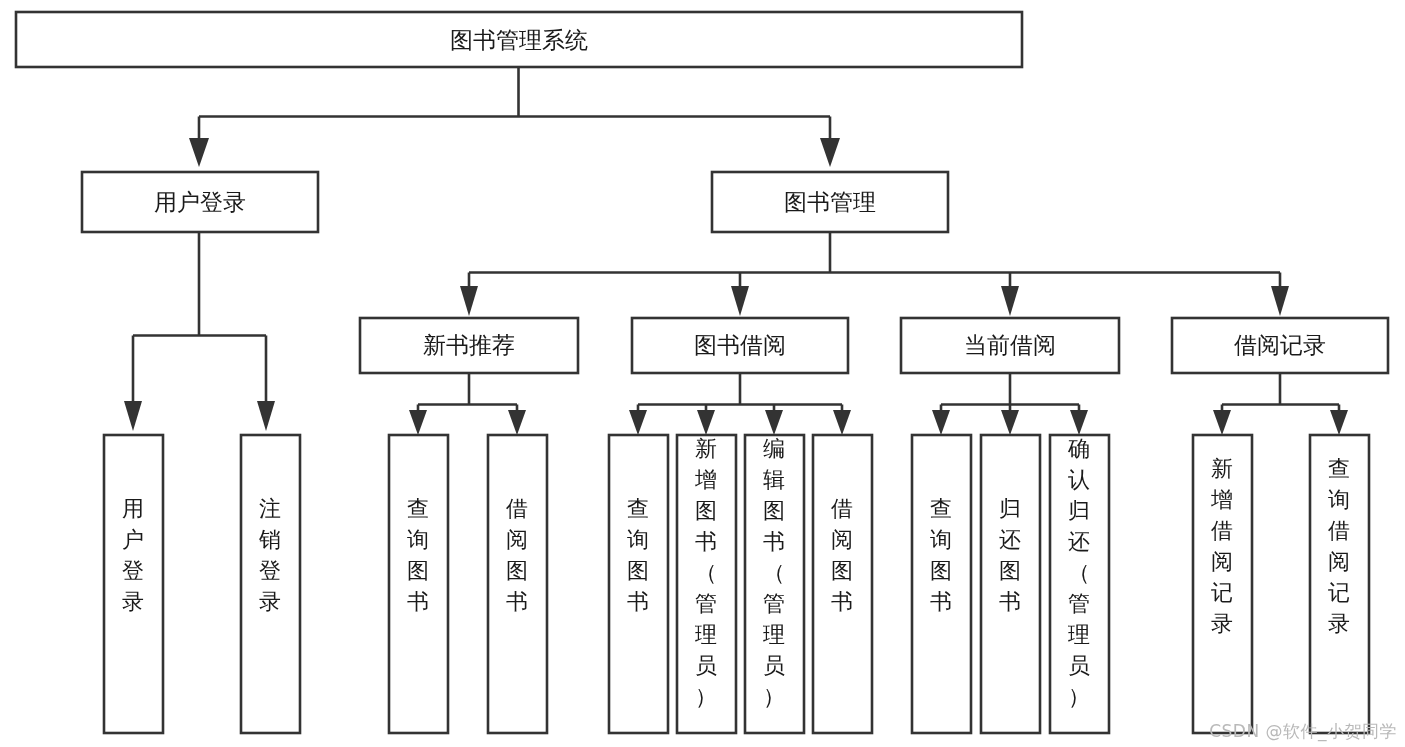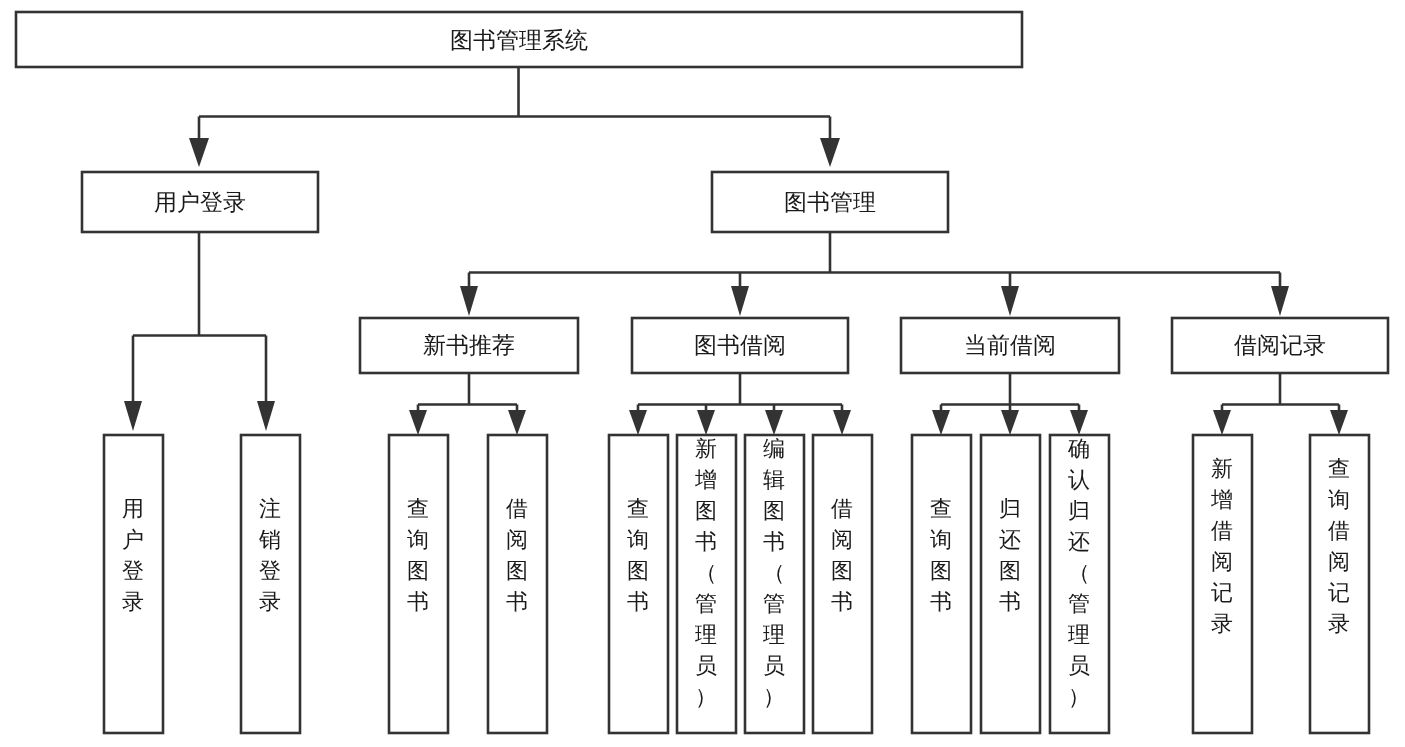--- a/index.html
+++ b/index.html
@@ -232,13 +232,14 @@
       <rect class="node-box" x="1193" y="435" width="59" height="298"></rect>
       <text class="node-label-v" x="1222" y="476"><tspan x="1222" dy="0">新</tspan><tspan x="1222" dy="31">增</tspan><tspan x="1222" dy="31">借</tspan><tspan x="1222" dy="31">阅</tspan><tspan x="1222" dy="31">记</tspan><tspan x="1222" dy="31">录</tspan></text>
     </g>
     <g>
       <rect class="node-box" x="1310" y="435" width="59" height="298"></rect>
       <text class="node-label-v" x="1339" y="476"><tspan x="1339" dy="0">查</tspan><tspan x="1339" dy="31">询</tspan><tspan x="1339" dy="31">借</tspan><tspan x="1339" dy="31">阅</tspan><tspan x="1339" dy="31">记</tspan><tspan x="1339" dy="31">录</tspan></text>
     </g>
 
   </svg>
 
+  <div class="watermark">CSDN @软件_小贺同学</div>
 </div>
 
 </body></html>

